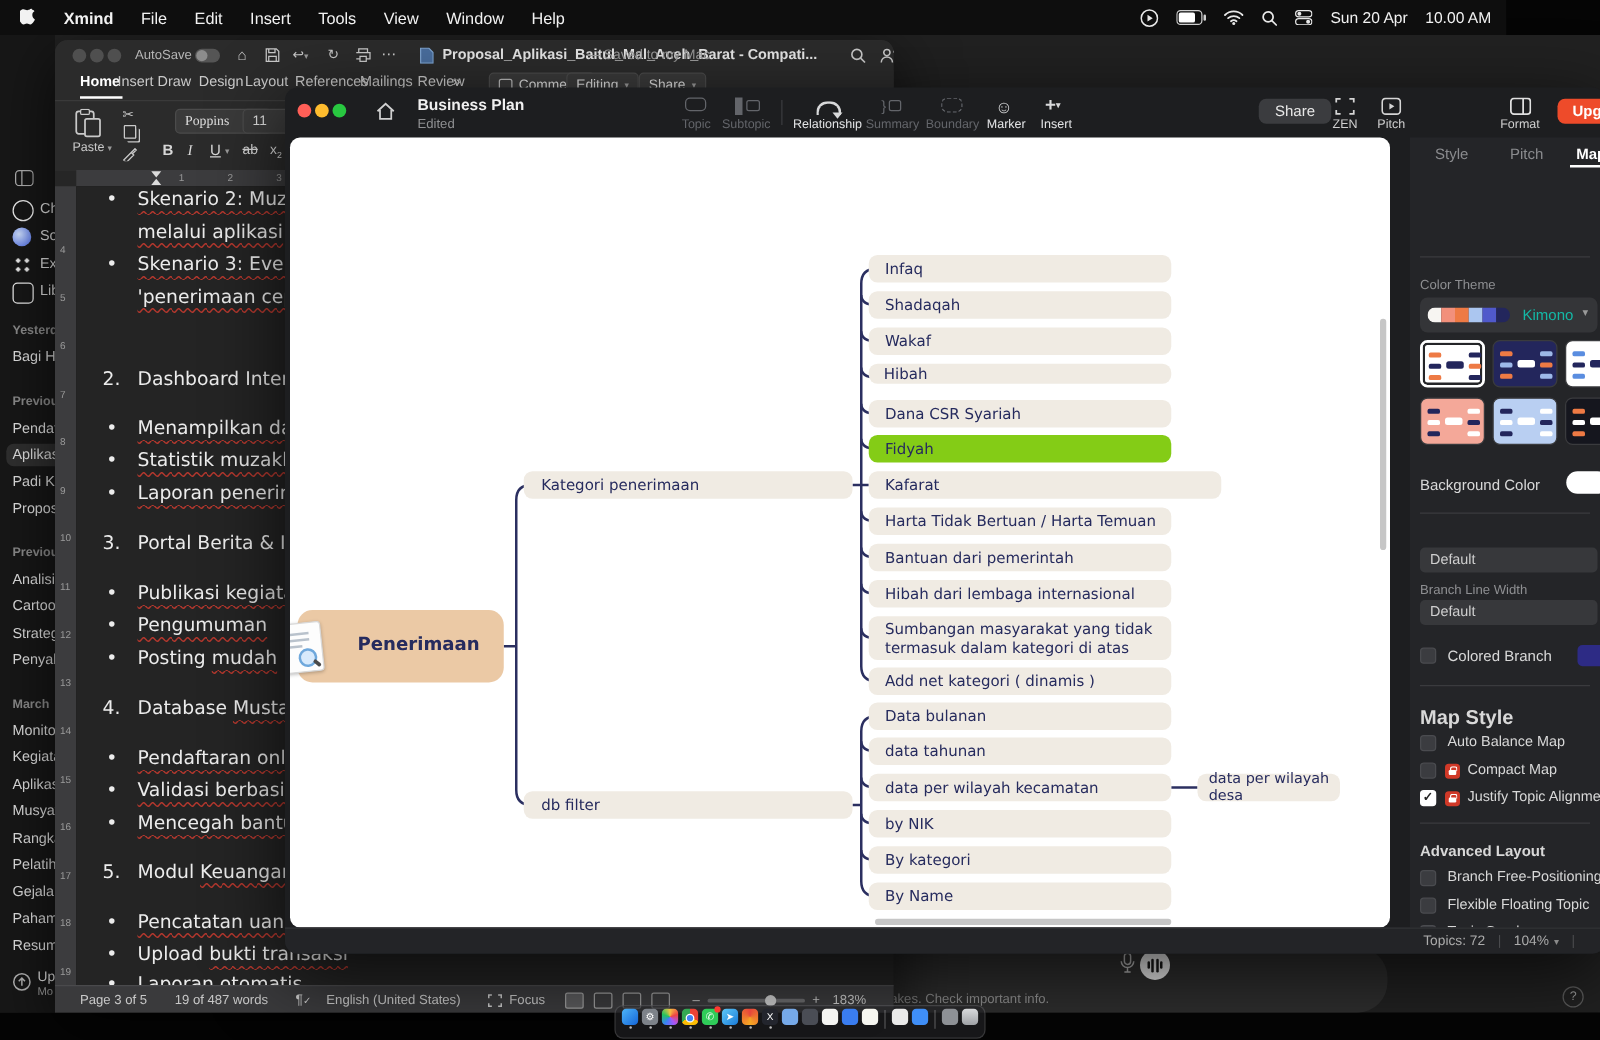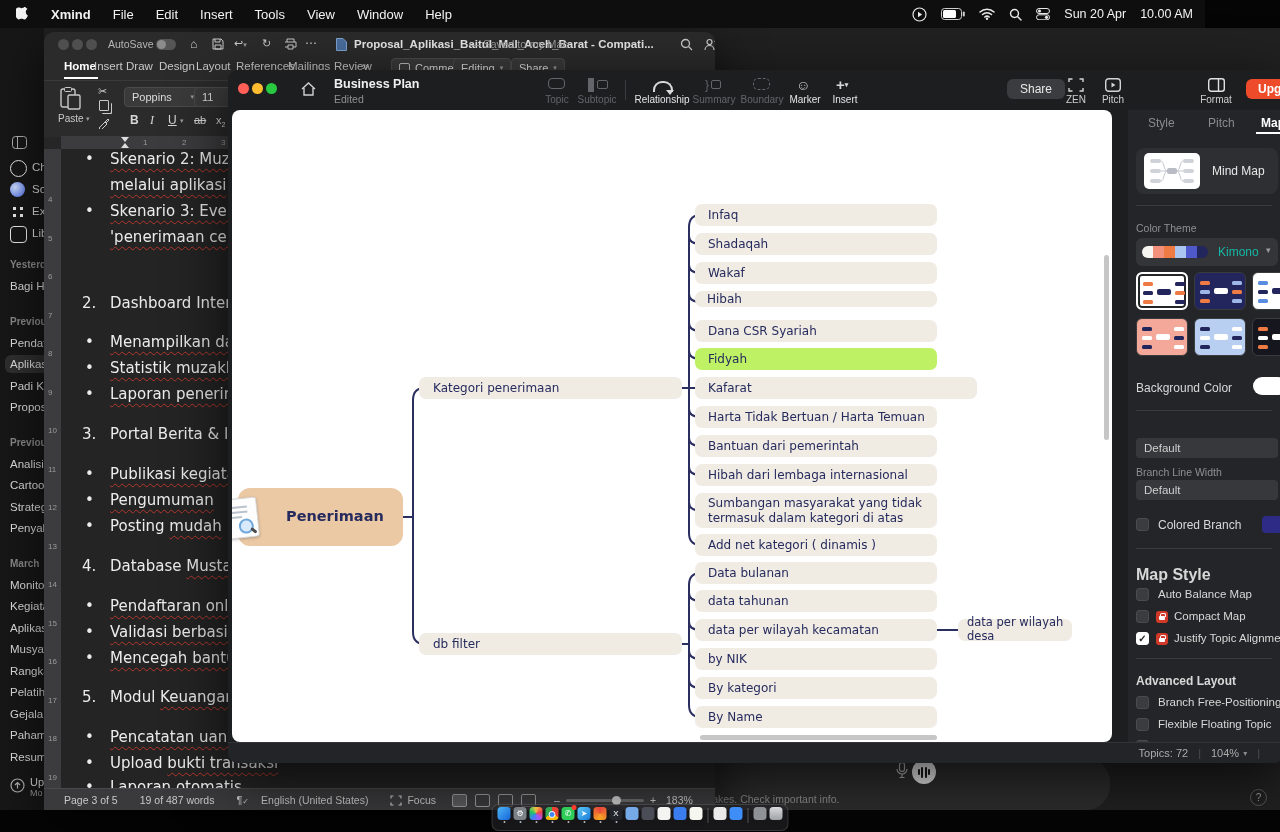--- a/index.html
+++ b/index.html
@@ -231,21 +231,21 @@
         <rect x="4.5" y="0.5" width="7" height="4" rx="1" fill="#2b2b2b" stroke="#c9c9c9"></rect>
         <rect x="8" y="8" width="12" height="14" rx="1.5" fill="#2b2b2b" stroke="#c9c9c9" stroke-width="1.4"></rect>
       </svg>
       <span class="abs" style="left:14px;top:32px;font-size:10px;color:#c9c9c9;">Paste</span>
       <span class="abs" style="left:42px;top:34px;font-size:7px;color:#9a9a9a;">▾</span>
       <span class="abs" style="left:54px;top:4px;font-size:11px;color:#c9c9c9;">✂</span>
       <span class="abs" style="left:55px;top:19px;width:8px;height:9px;border:1px solid #c9c9c9;border-radius:1px;box-shadow:2px 2px 0 #2b2b2b,3px 3px 0 #c9c9c9;"></span>
       <svg class="abs" style="left:54px;top:36px;" width="12" height="12" viewBox="0 0 12 12">
         <path d="M1,11 L7,5 L9,7 L3,13 z M7,5 L10,2 L11,3 L8,6" fill="none" stroke="#c9c9c9"></path>
       </svg>
-      <div class="abs w-btnbox" style="left:80px;top:6px;width:62px;height:18px;justify-content:space-between;">
+      <div class="abs w-btnbox" style="left:96px;top:6px;width:62px;height:18px;justify-content:space-between;font-family:Liberation Serif, serif;">
         <span>Poppins</span>
           <span style="font-size:7px;color:#9a9a9a;">▾</span>
       </div>
       <div class="abs w-btnbox" style="left:150px;top:6px;width:24px;height:18px;">
         <span>11</span>
       </div>
       <span class="abs" style="left:86px;top:32px;font-size:12px;font-weight:bold;color:#d6d6d6;">B</span>
       <span class="abs" style="left:106px;top:32px;font-size:12px;font-style:italic;color:#d6d6d6;font-family:'Liberation Serif',serif;">I</span>
       <span class="abs" style="left:124px;top:32px;font-size:12px;text-decoration:underline;color:#d6d6d6;">U</span>
       <span class="abs" style="left:136px;top:36px;font-size:7px;color:#9a9a9a;">▾</span>
@@ -434,21 +434,21 @@
           </div>
           <div class="node" style="left: 463px; top: 152px; width: 242px; height: 22px; padding-left: 13px; box-sizing: border-box; background: rgb(240, 235, 227);">
             <span style="line-height: 1.2;">Wakaf</span>
           </div>
           <div class="node" style="left: 463px; top: 181px; width: 242px; height: 16px; padding-left: 12px; box-sizing: border-box; background: rgb(240, 235, 227);">
             <span style="line-height: 1.2;">Hibah</span>
           </div>
           <div class="node" style="left: 463px; top: 210px; width: 242px; height: 22px; padding-left: 13px; box-sizing: border-box; background: rgb(240, 235, 227);">
             <span style="line-height: 1.2;">Dana CSR Syariah</span>
           </div>
-          <div class="node" style="left: 463px; top: 238px; width: 242px; height: 22px; padding-left: 13px; box-sizing: border-box; background: #bef264;">
+          <div class="node" style="left: 463px; top: 238px; width: 242px; height: 22px; padding-left: 13px; box-sizing: border-box; background: #84cc16;">
             <span style="line-height: 1.2;">Fidyah</span>
           </div>
           <div class="node" style="left: 463px; top: 267px; width: 282px; height: 22px; padding-left: 13px; box-sizing: border-box; background: rgb(240, 235, 227);">
             <span style="line-height: 1.2;">Kafarat</span>
           </div>
           <div class="node" style="left: 463px; top: 296px; width: 242px; height: 22px; padding-left: 13px; box-sizing: border-box; background: rgb(240, 235, 227);">
             <span style="line-height: 1.2;">Harta Tidak Bertuan / Harta Temuan</span>
           </div>
           <div class="node" style="left: 463px; top: 325px; width: 242px; height: 22px; padding-left: 13px; box-sizing: border-box; background: rgb(240, 235, 227);">
             <span style="line-height: 1.2;">Bantuan dari pemerintah</span>
@@ -495,37 +495,20 @@
       <div class="abs" style="left:468px;top:625px;width:237px;height:5px;background:#c6c6c6;border-radius:3px;"></div>
     </div>
 
     <div id="x-panel">
       <div id="p-tabs">
           <span class="abs" style="left: 20px; top: 6px; font-size: 12px; color: rgb(138, 139, 142);">Style</span>
           <span class="abs" style="left: 80px; top: 6px; font-size: 12px; color: rgb(138, 139, 142);">Pitch</span>
           <span class="abs" style="left: 133px; top: 6px; font-size: 12px; color: rgb(255, 255, 255); font-weight: bold;">Map</span>
         </div>
       <div class="abs" style="left:128px;top:22px;width:26px;height:2px;background:#fff;"></div>
-      <div class="abs" style="left:8px;top:38px;width:142px;height:46px;background:#2e2f32;border-radius:8px;">
-        <div class="abs" style="left:8px;top:5px;width:56px;height:36px;background:#fff;border-radius:5px;">
-          <svg width="56" height="36" viewBox="0 0 56 36">
-            <rect x="23" y="15" width="10" height="6" rx="2" fill="#b9bcc4"></rect>
-            <g fill="#cfd2d8">
-              <rect x="6" y="6" width="11" height="4" rx="2"></rect>
-                <rect x="6" y="16" width="11" height="4" rx="2"></rect>
-                <rect x="6" y="26" width="11" height="4" rx="2"></rect>
-              <rect x="39" y="6" width="11" height="4" rx="2"></rect>
-                <rect x="39" y="16" width="11" height="4" rx="2"></rect>
-                <rect x="39" y="26" width="11" height="4" rx="2"></rect>
-            </g>
-            <path d="M23,18 C20,18 20,8 17,8 M23,18 H17 M23,18 C20,18 20,28 17,28 M33,18 C36,18 36,8 39,8 M33,18 H39 M33,18 C36,18 36,28 39,28" fill="none" stroke="#c4c7cd"></path>
-          </svg>
-        </div>
-        <span class="abs" style="left:76px;top:16px;font-size:12px;color:#e8e8e8;">Mind Map</span>
-      </div>
       <div class="p-div" style="top:95px;"></div>
       <div class="p-label" style="top:112px;">Color Theme</div>
       <div class="abs" style="left:8px;top:128px;width:142px;height:28px;background:#343538;border-radius:6px;">
         <div class="abs" style="left:6px;top:8px;width:66px;height:12px;border-radius:6px;overflow:hidden;display:flex;" id="p-swatches">
             <span class="sw-seg" style="flex: 1 1 0%; background: rgb(247, 245, 242);"></span>
             <span class="sw-seg" style="flex: 1 1 0%; background: rgb(242, 144, 123);"></span>
             <span class="sw-seg" style="flex: 1 1 0%; background: rgb(238, 122, 68);"></span>
             <span class="sw-seg" style="flex: 1 1 0%; background: rgb(171, 198, 240);"></span>
             <span class="sw-seg" style="flex: 1 1 0%; background: rgb(80, 89, 203);"></span>
             <span class="sw-seg" style="flex: 1 1 0%; background: rgb(35, 38, 92);"></span>

